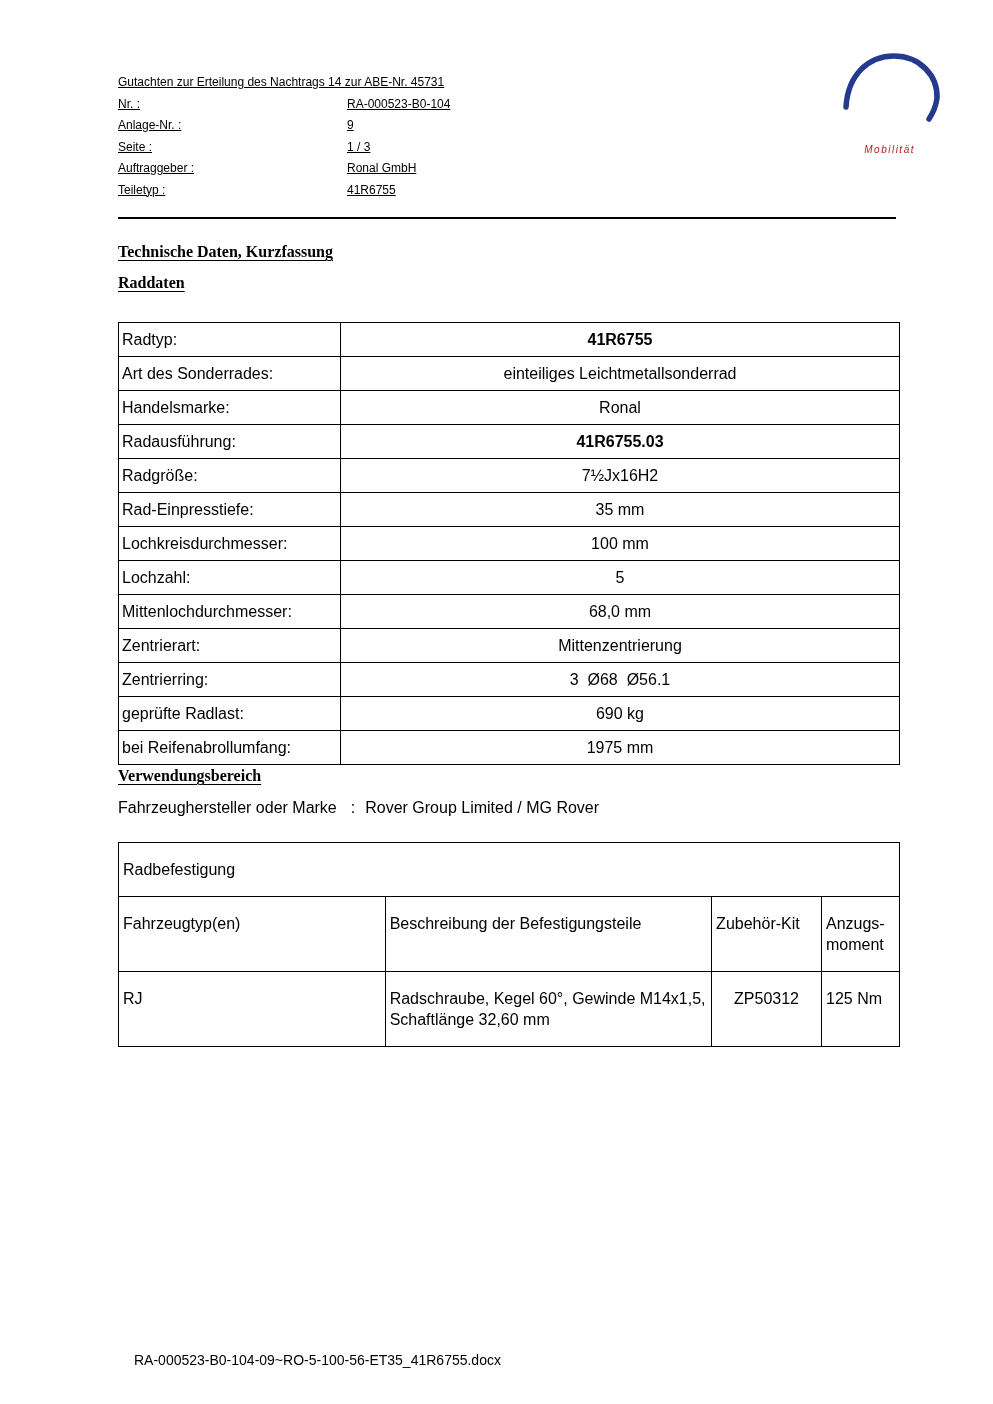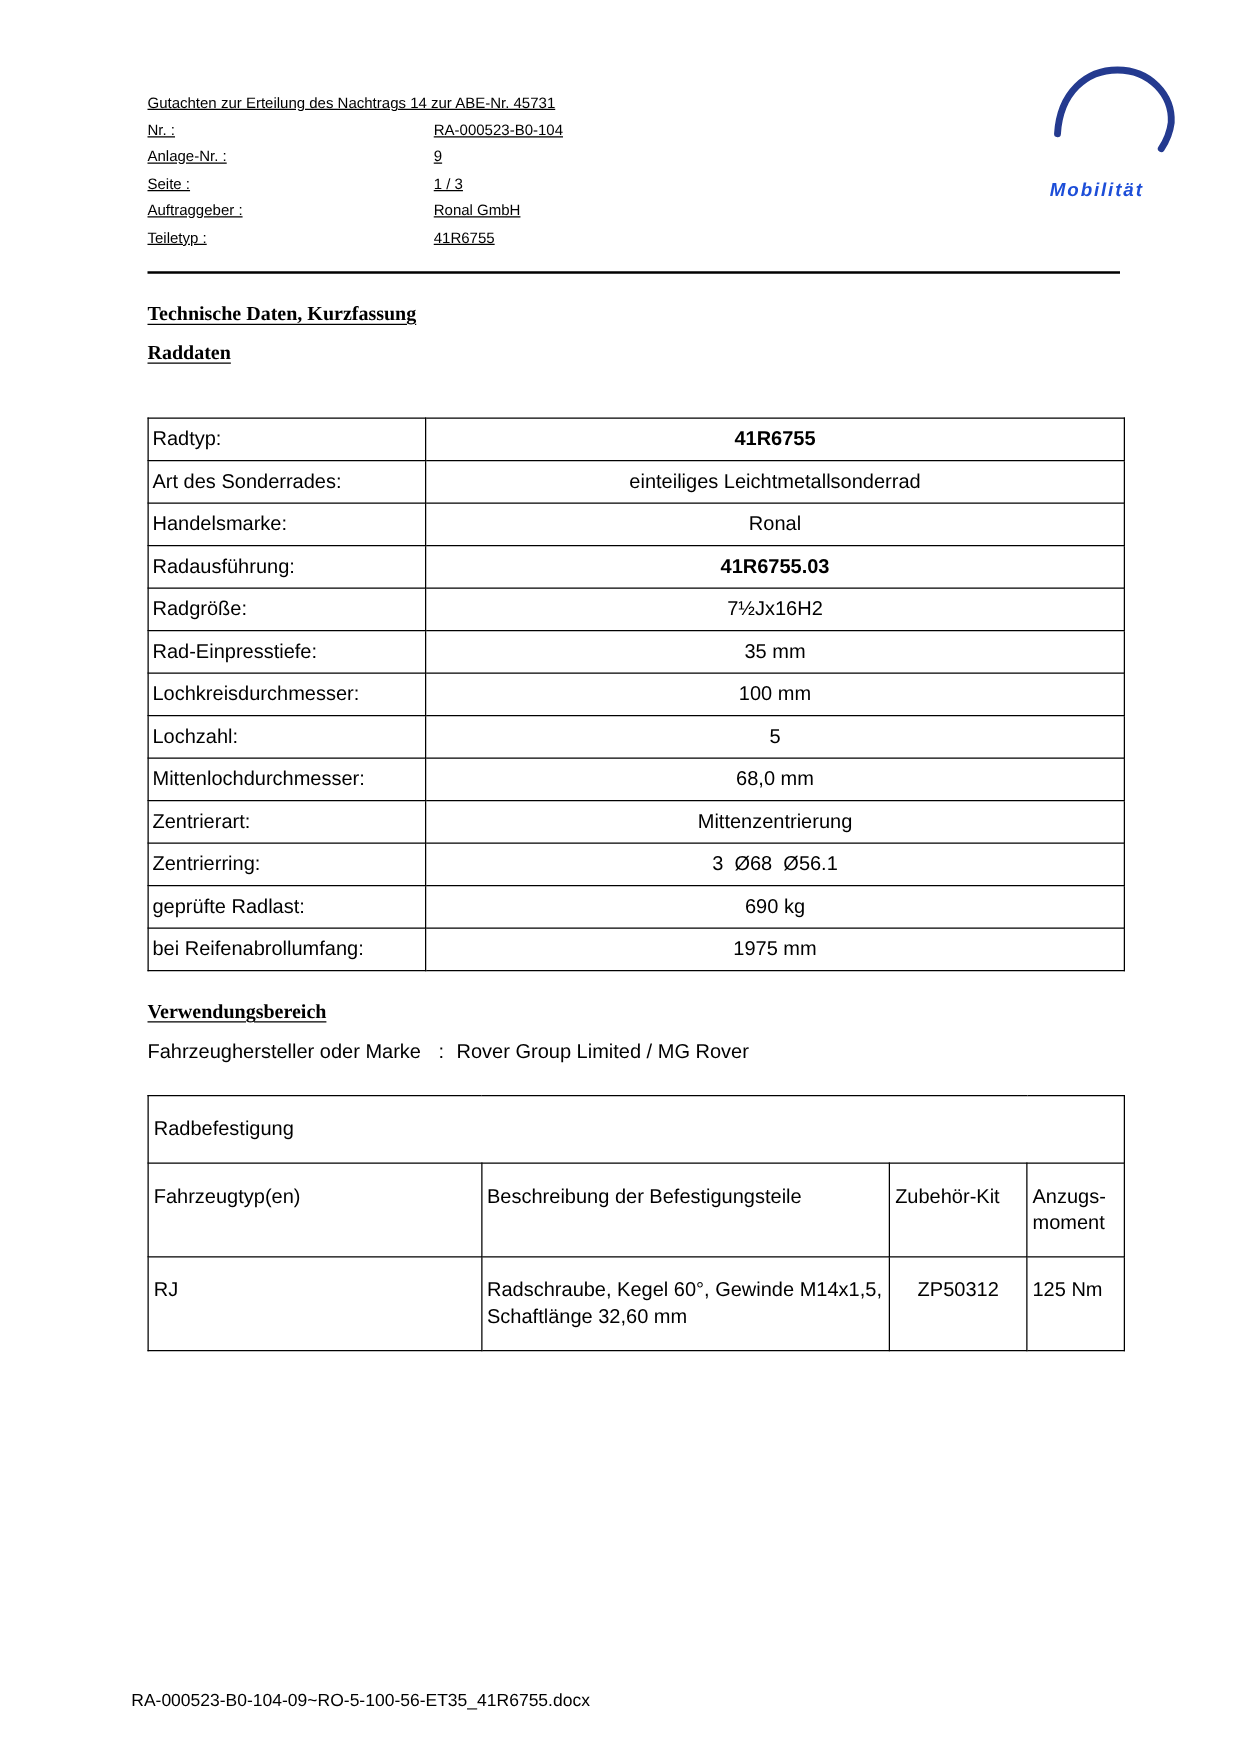--- a/index.html
+++ b/index.html
@@ -48,48 +48,47 @@
     font-weight: bold;
     font-style: italic;
     letter-spacing: 0.5px;
     color: #243a8f;
     white-space: nowrap;
   }
   .logo-tagline {
     position: absolute;
     right: 28px;
     top: 92px;
-    font-size: 15px;
+    font-size: 10px;
     font-style: italic;
     letter-spacing: 1.5px;
-    color: #1d4ed8;
-    font-weight: bold;
+    color: #b91c1c;
   }
   
   .rule {
     border: none;
     border-top: 2px solid #000;
     margin-top: 16px;
     width: 778px;
   }
   .heading {
     font-size: 16px;
     font-weight: bold;
     text-decoration: underline;
     text-underline-offset: 3px;
     line-height: 21px;
     font-family: Liberation Serif, serif;
   }
   .h-tech { margin-top: 22px; }
   .h-raddaten { margin-top: 10px; }
-  .h-verwendung { margin-top: 22px; }
+  .h-verwendung { }
   
   table { border-collapse: collapse; width: 782px; font-size: 16px; }
   td { border: 1px solid #000; }
-  .raddaten { margin-top: 41px; border-radius: 12px; }
+  .raddaten { margin-top: 29px; border-radius: 12px; }
   .raddaten td { height: 34px; vertical-align: middle; padding: 0 3px; }
   .raddaten .lbl { width: 222px; text-align: left; }
   .raddaten .val { text-align: center; }
   .raddaten .val.bold { font-weight: bold; }
   
   .hersteller { margin-top: 11px; font-size: 16px; line-height: 21px; }
   .hersteller .colon { margin-left: 14px; margin-right: 10px; }
   
   .befestigung { margin-top: 24px; }
   .befestigung td { padding: 16px 4px; vertical-align: top; line-height: 21px; }
@@ -97,21 +96,21 @@
   .befestigung .bhead td { height: 70px; }
   .befestigung .bdata td { height: 68px; }
   .befestigung .c1 { width: 267px; margin-left: 32px; }
   .befestigung .c2 { width: 327px; }
   .befestigung .c3 { width: 110px; }
   .befestigung .c4 { width: 78px; margin-left: 28px; }
   .befestigung .center { text-align: center; }
   
   .footer {
     position: absolute;
-    left: 105px;
+    left: 134px;
     bottom: 36px;
     font-size: 14px;
     color: #000;
   }
 </style>
 </head>
 <body>
 
 <div class="page">
 

